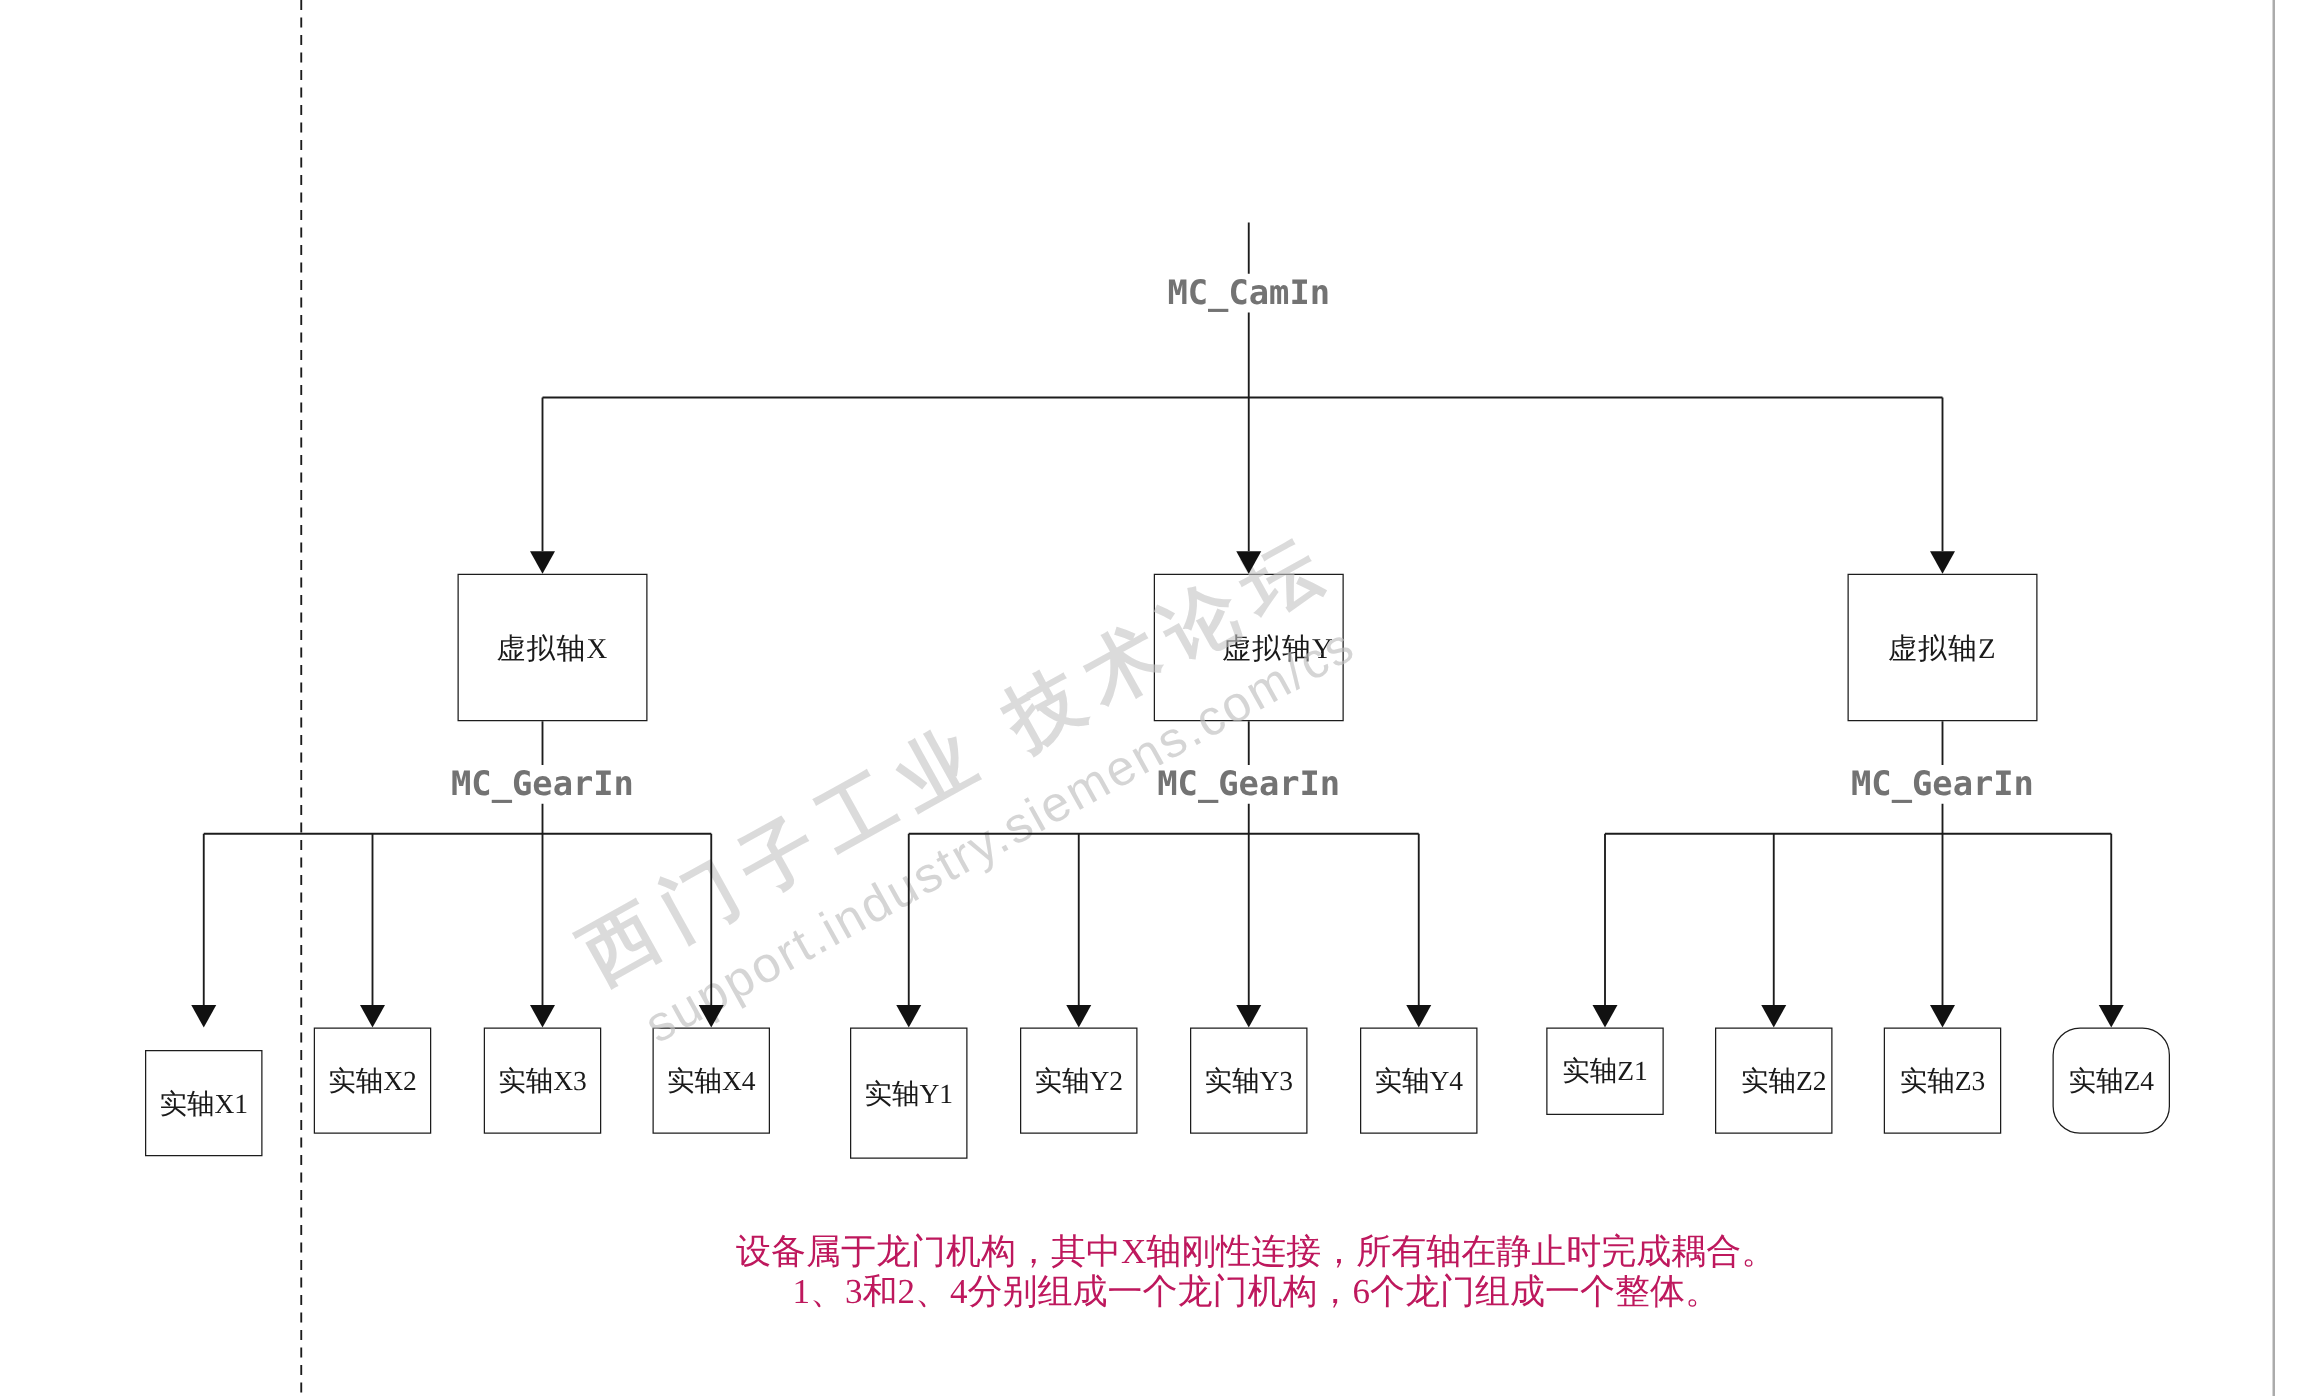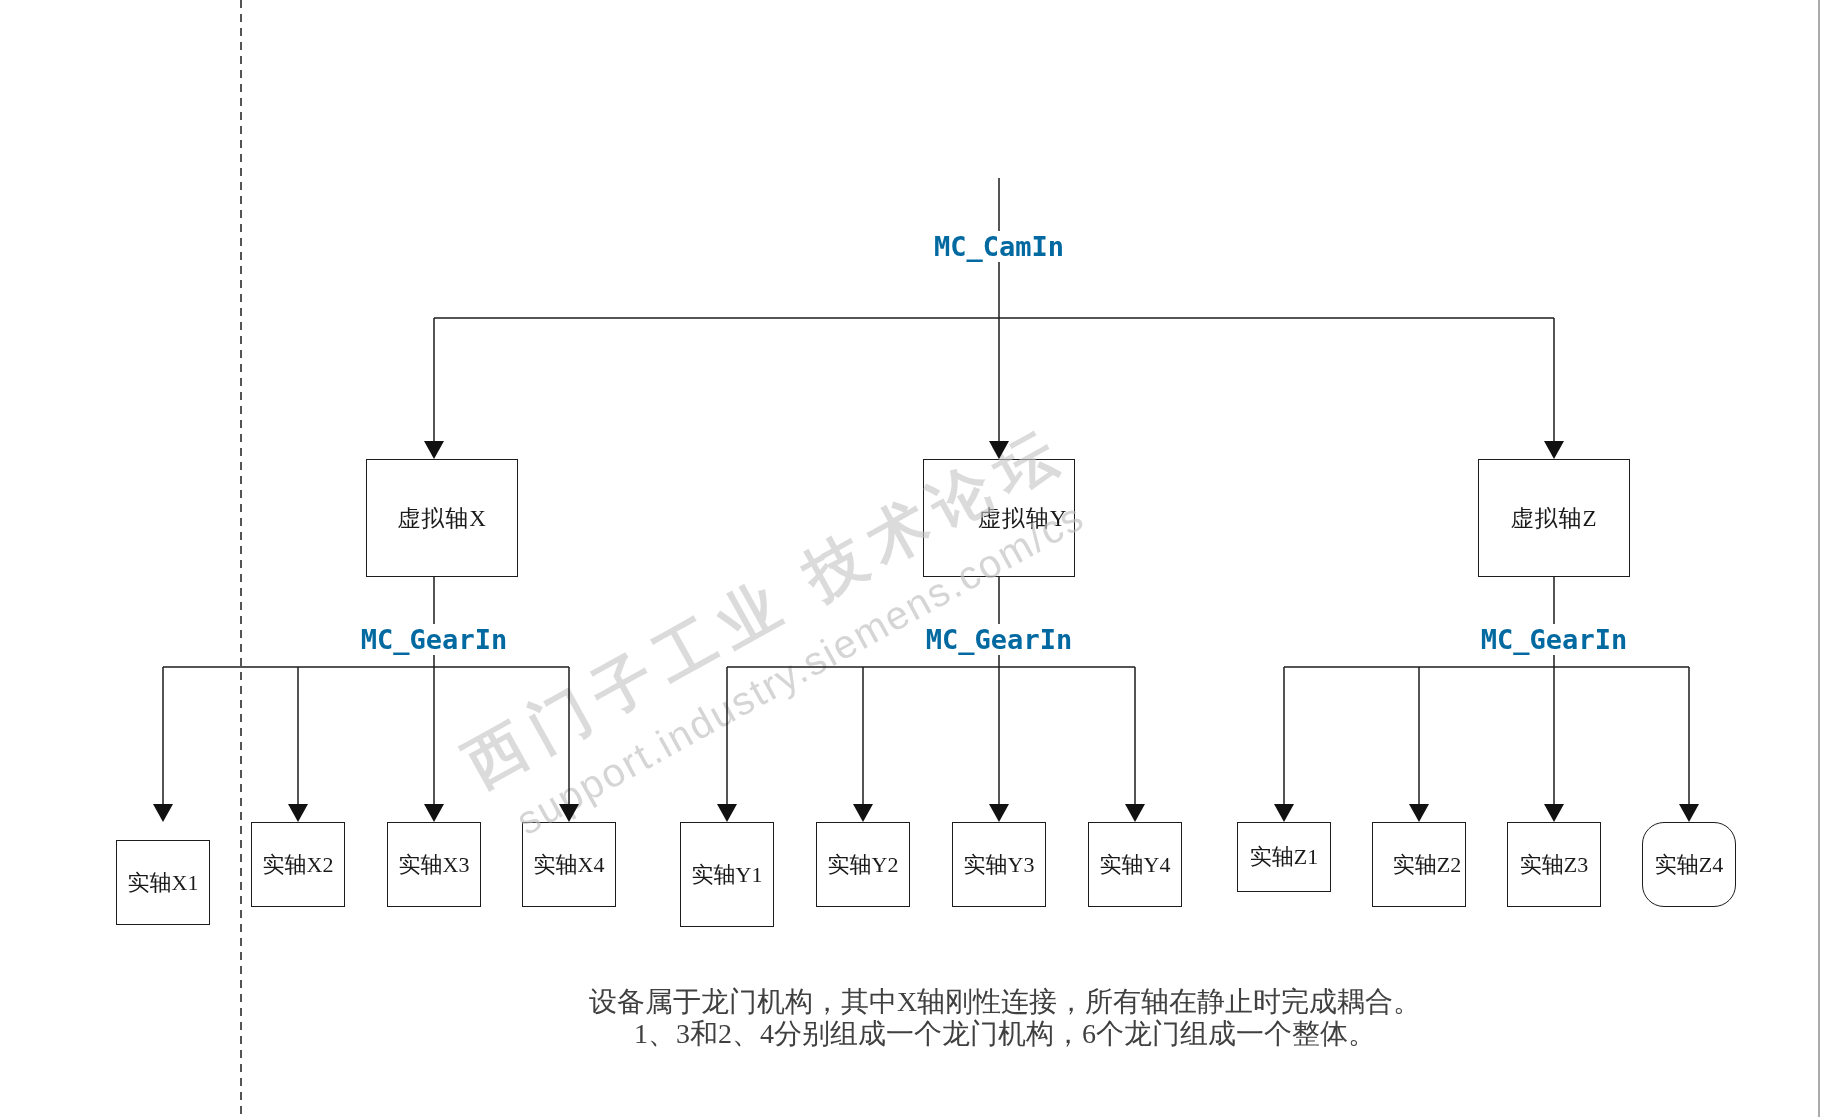--- a/index.html
+++ b/index.html
@@ -11,42 +11,42 @@
     position:absolute;border:1.5px solid #1c1c1c;background:#ffffff;
     display:flex;align-items:center;justify-content:center;
     z-index:1;box-sizing:border-box;
   }
   .box-label{font-size:23px;letter-spacing:1px;white-space:nowrap;}
   .child .box-label{font-size:22px;letter-spacing:0;}
   .func-label{
     position:absolute;transform:translateX(-50%);z-index:4;
     background:#ffffff;padding:0 5px;
     font-family:"DejaVu Sans Mono","Liberation Mono",monospace;
-    font-weight:bold;font-size:27px;white-space:nowrap;color:#0369a1;margin-top:12px;
+    font-weight:bold;font-size:27px;white-space:nowrap;color:#737373;
   }
   svg.connectors{position:absolute;left:0;top:0;z-index:3;pointer-events:none;}
   svg.connectors line,svg.connectors path{stroke:#1c1c1c;stroke-width:1.5;fill:none;}
   svg.connectors polygon{fill:#111;stroke:none;}
   .watermark{
     position:absolute;left:340px;top:560px;width:900px;height:180px;z-index:2;
     transform:rotate(-29deg);transform-origin:50% 50%;
     text-align:center;pointer-events:none;
   }
   .watermark .wm-title{
     font-size:60px;font-weight:bold;letter-spacing:12px;
     color:rgba(195,195,195,0.60);white-space:nowrap;
   }
   .watermark .wm-url{
     margin-top:8px;font-size:40px;letter-spacing:2px;
     font-family:"Liberation Sans","DejaVu Sans",sans-serif;
     color:rgba(190,190,190,0.65);white-space:nowrap;
   }
   .note{
     position:absolute;left:560px;top:986px;width:890px;z-index:4;
-    text-align:center;font-size:28px;line-height:32px;color:#404040;white-space:nowrap;
+    text-align:center;font-size:28px;line-height:32px;color:#be185d;white-space:nowrap;
   }
   .gray-border{position:absolute;top:0;left:1818px;width:2px;height:1117px;background:#ababab;z-index:0;}
 </style>
 </head>
 <body>
 
 <div id="stage">
 
   <div class="gray-border"></div>
 

